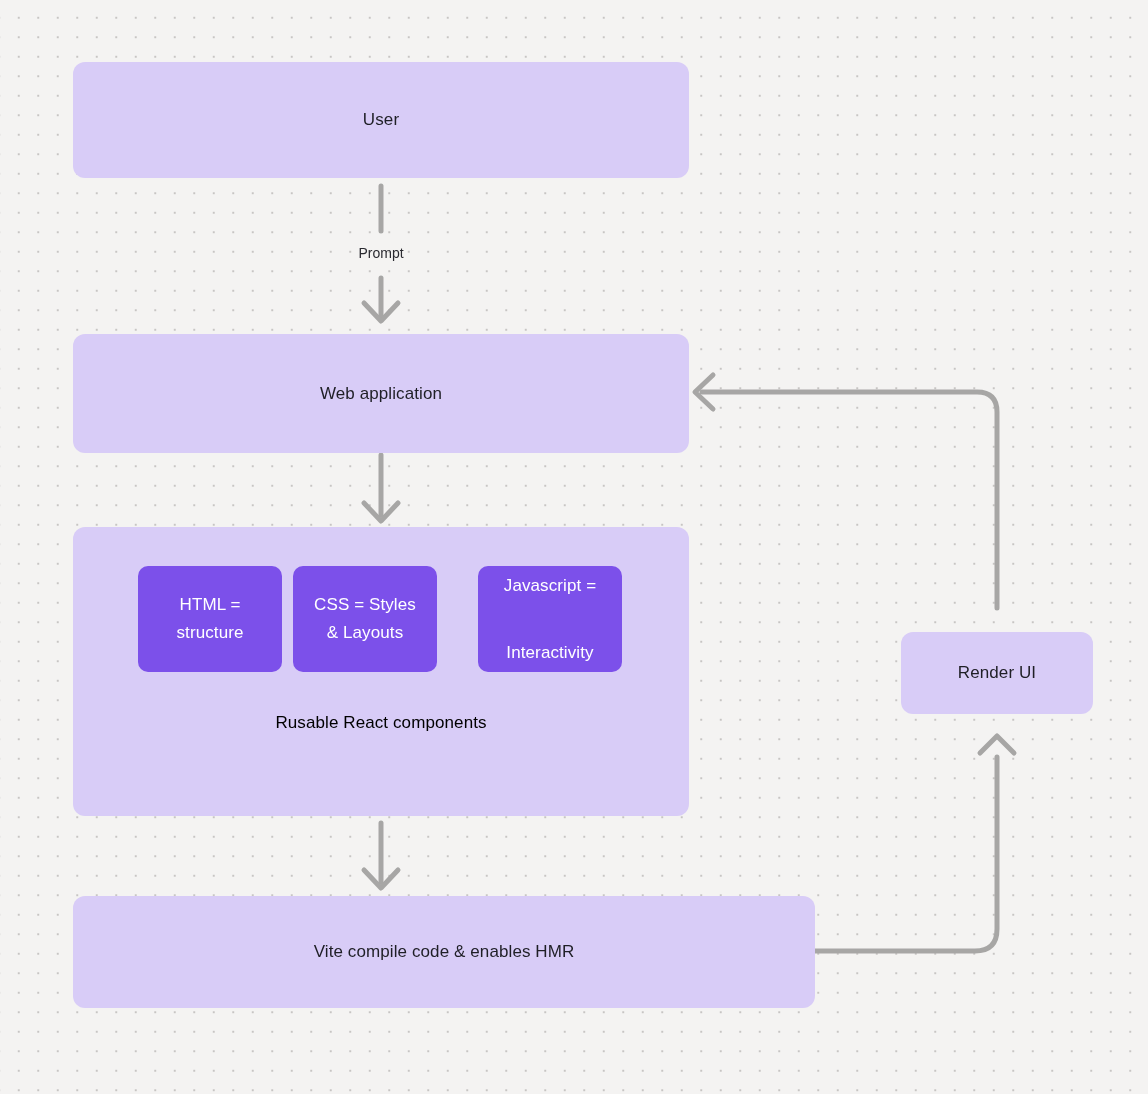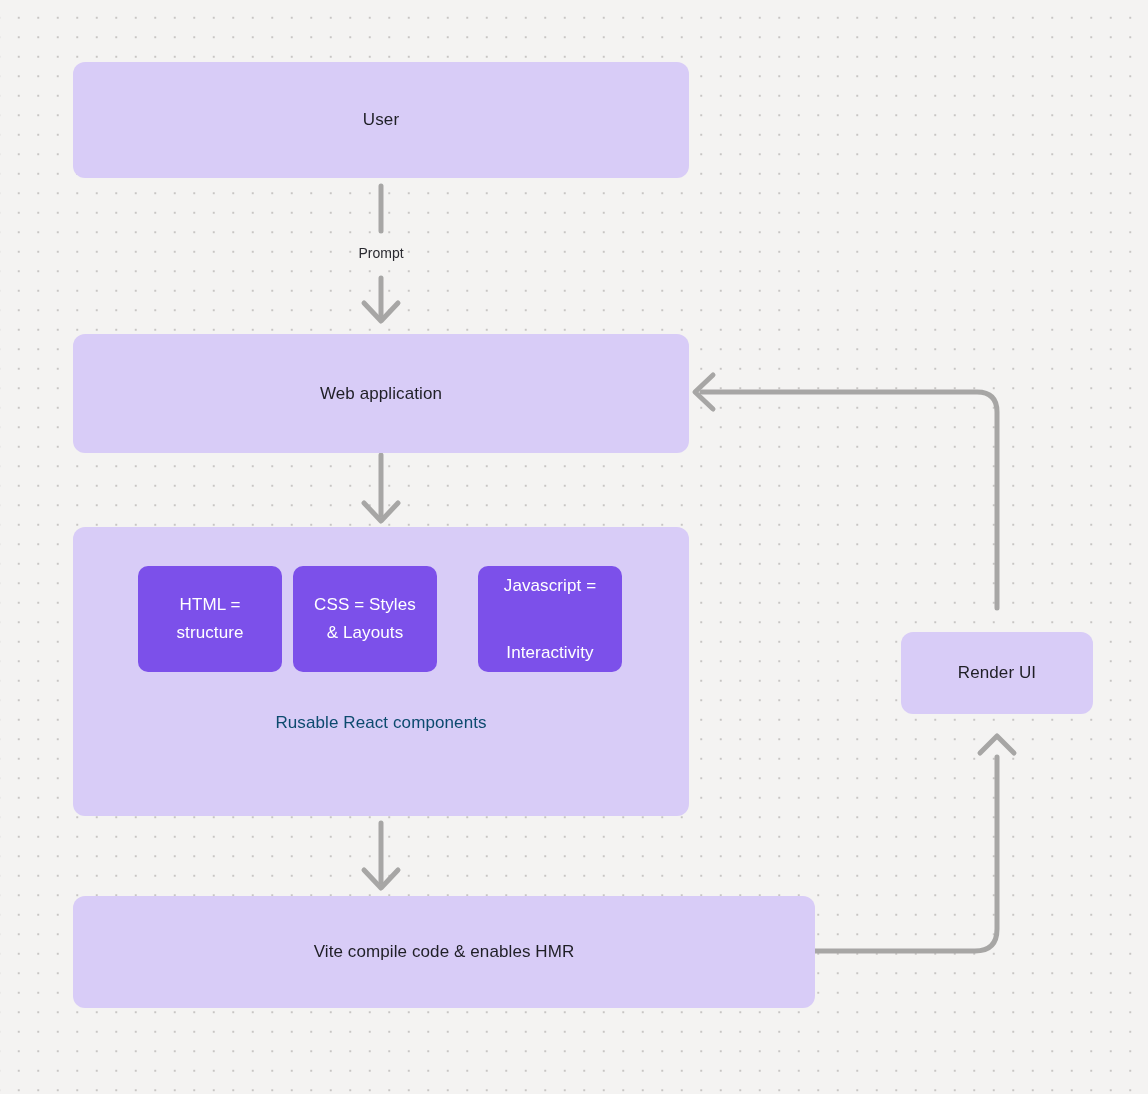--- a/index.html
+++ b/index.html
@@ -67,21 +67,21 @@
   .inner-1 { left: 65px; }
   .inner-2 { left: 220px; }
   .inner-3 { left: 405px; gap: 39px; }
 
   .container-caption {
     position: absolute;
     left: 0;
     top: 186px;
     width: 100%;
     text-align: center;
-    color: #0c4a6e;
+    color: #000000;
     font-size: 17px;
     font-weight: 500;
   }
   .edge-label {
     position: absolute;
     left: 73px;
     top: 245px;
     width: 616px;
     text-align: center;
     color: #2a2a30;

